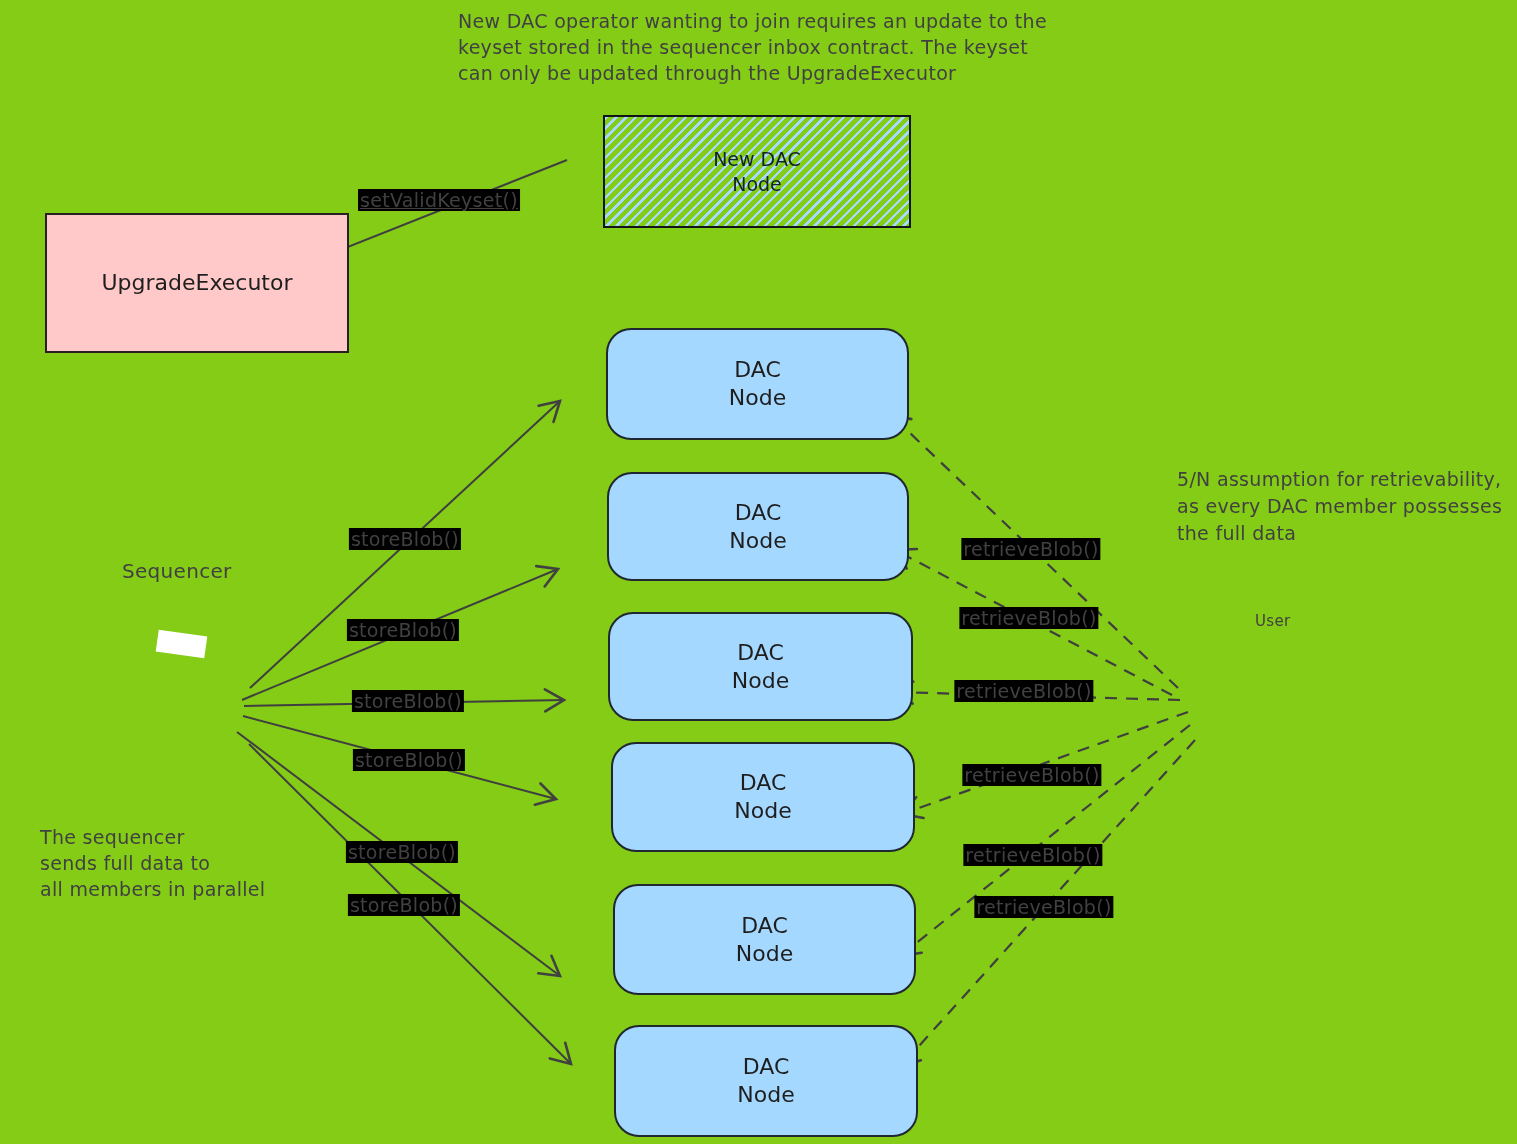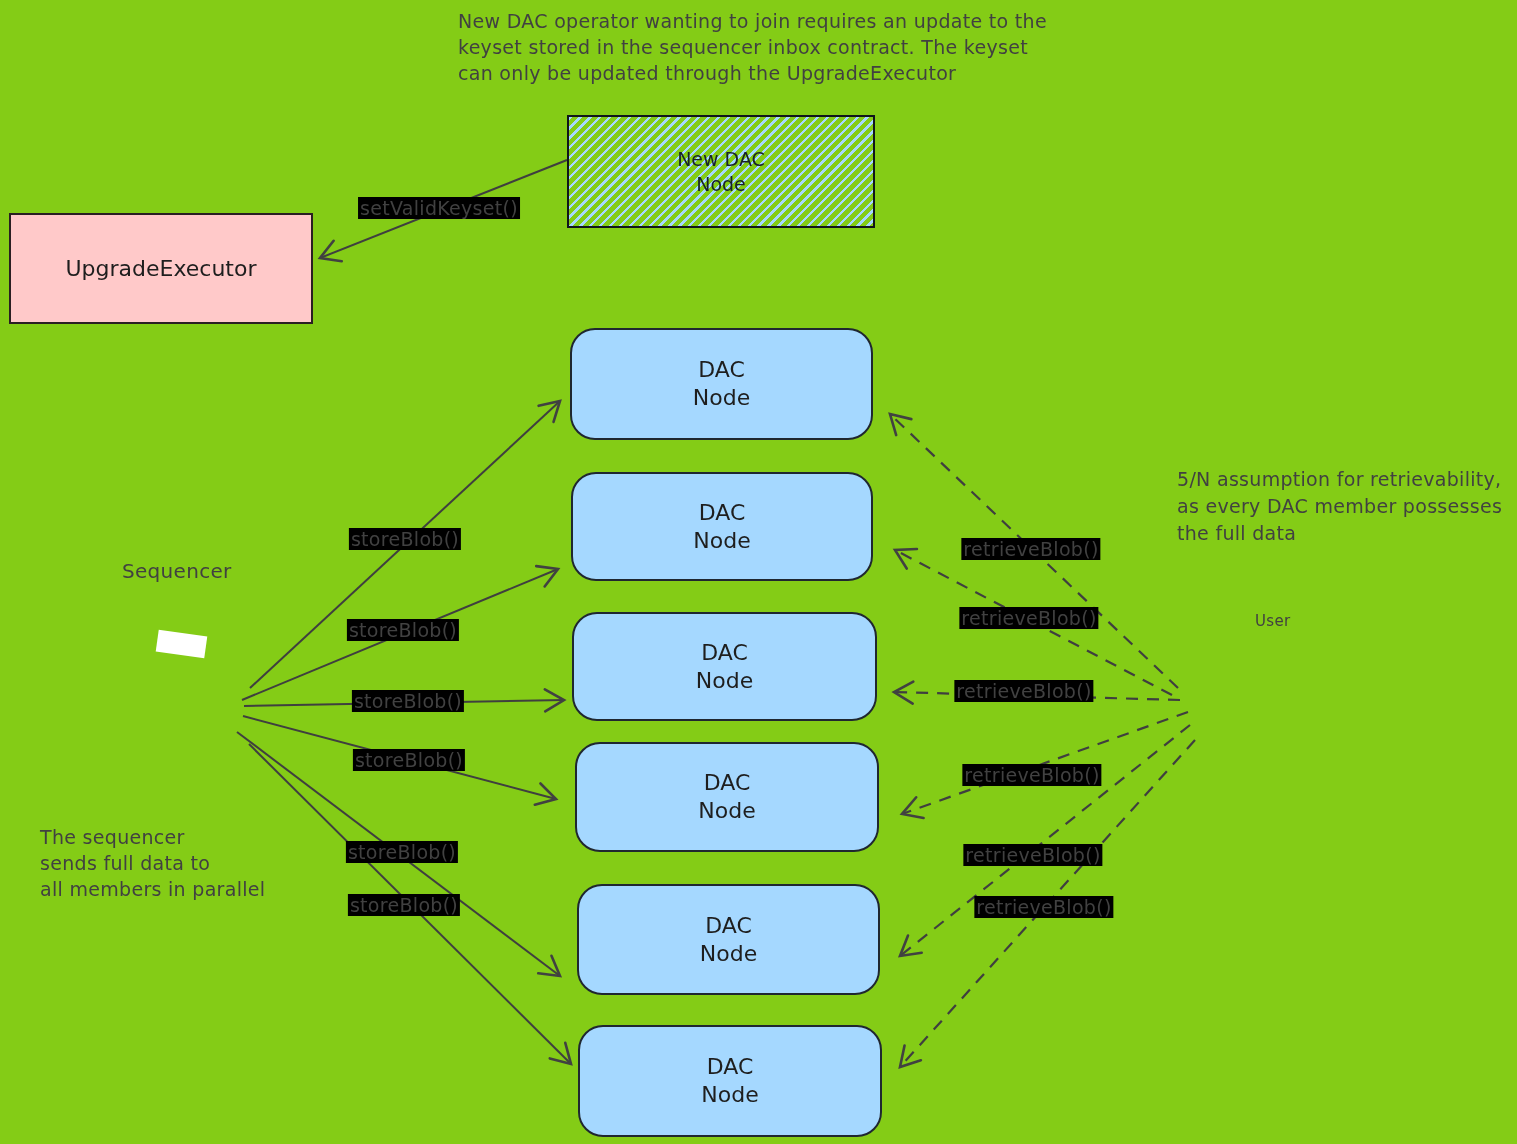--- a/index.html
+++ b/index.html
@@ -17,21 +17,21 @@
     font-size:19px; white-space:nowrap; background:#000; padding:0 2px;
     letter-spacing:0.3px;
   }
   .actor-lbl {
     position:absolute; color:#414141; font-size:20px; white-space:nowrap;
     letter-spacing:0.3px;
   }
   .box {
     position:absolute; display:flex; align-items:center; justify-content:center;
     text-align:center; color:#1e1e1e; font-size:22px; line-height:28px;
-    border:2px solid #1f2730; box-sizing:border-box;
+    border:2px solid #1f2730; box-sizing:border-box;margin-left:36px;
   }
   .box .box-label { white-space:pre-line; }
   .box.blue { background:#a5d8ff;border-radius:25px; }
   .box.pink { background:#ffc9c9; border-color:#2a1f22; font-size:22px; }
   .box.hatch {
     background:repeating-linear-gradient(135deg,
       #a5d8ff 0px, #a5d8ff 2.3px, transparent 2.3px, transparent 7px);
     color:#17212b; font-size:19px; line-height:25px; border-color:#10151c;
   }
   .screen-rect {
@@ -80,21 +80,21 @@
 the full data</div>
   <div class="note" style="left:40px; top:824px;">The sequencer
 sends full data to
 all members in parallel</div>
 
   <div class="box hatch" style="left:567px; top:115px; width:308px; height:113px;">
     <span class="box-label">New DAC
 Node</span>
   </div>
 
-  <div class="box pink" style="left:9px; top:213px; width:304px; height:111px;">
+  <div class="box pink" style="left:9px; top:213px; width:304px; height:140px;">
     <span class="box-label">UpgradeExecutor</span>
   </div>
 
   <div class="box blue" style="left:570px; top:328px; width:303px; height:112px;">
     <span class="box-label">DAC
 Node</span>
   </div>
   <div class="box blue" style="left:571px; top:472px; width:302px; height:109px;">
     <span class="box-label">DAC
 Node</span>
@@ -113,21 +113,21 @@
   </div>
   <div class="box blue" style="left:578px; top:1025px; width:304px; height:112px;">
     <span class="box-label">DAC
 Node</span>
   </div>
 
   <div class="actor-lbl" style="left:122px; top:559px;">Sequencer</div>
   <div class="screen-rect"></div>
   <div class="actor-lbl" style="left:1255px; top:588px; font-size:15px;margin-top:24px;">User</div>
 
-  <div class="lbl" style="left:439px; top:208px;">setValidKeyset()</div>
+  <div class="lbl" style="left:439px; top:200px;text-decoration:underline;">setValidKeyset()</div>
 
   <div class="lbl" style="left:405px; top:539px;">storeBlob()</div>
   <div class="lbl" style="left:403px; top:630px;">storeBlob()</div>
   <div class="lbl" style="left:408px; top:701px;">storeBlob()</div>
   <div class="lbl" style="left:409px; top:760px;">storeBlob()</div>
   <div class="lbl" style="left:402px; top:852px;">storeBlob()</div>
   <div class="lbl" style="left:404px; top:905px;">storeBlob()</div>
 
   <div class="lbl" style="left:1031px; top:549px;">retrieveBlob()</div>
   <div class="lbl" style="left:1029px; top:618px;">retrieveBlob()</div>

